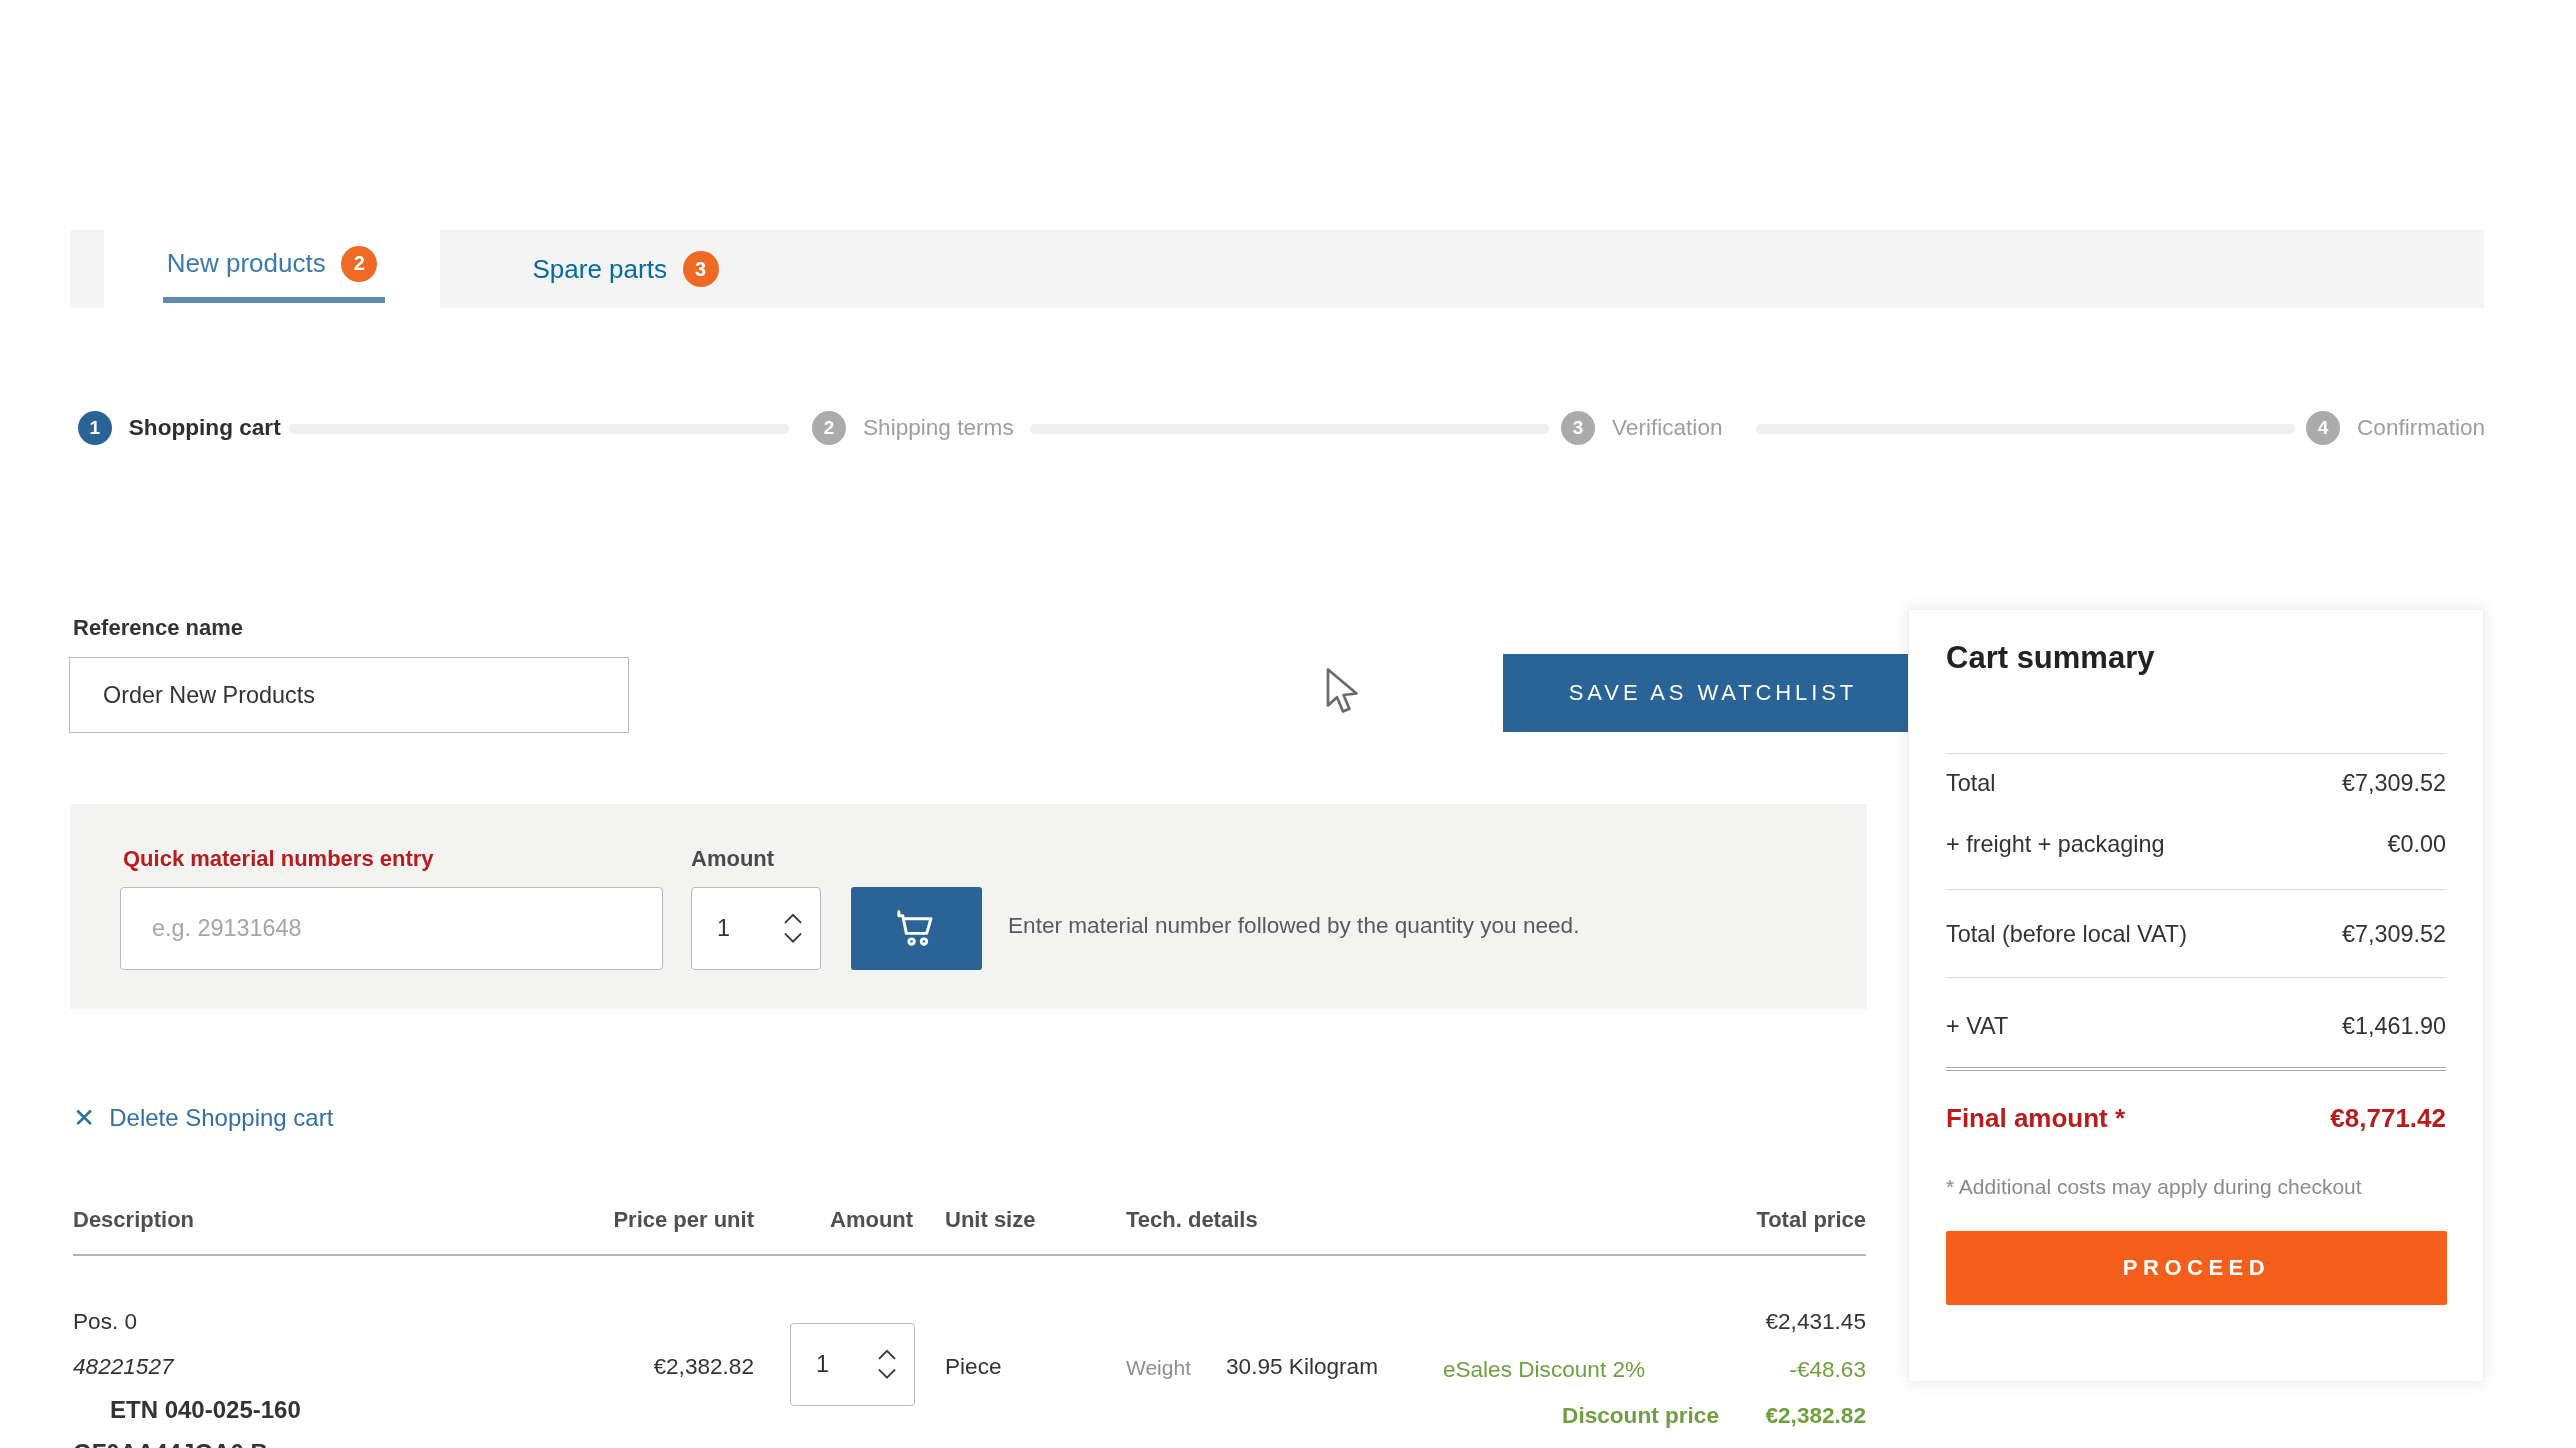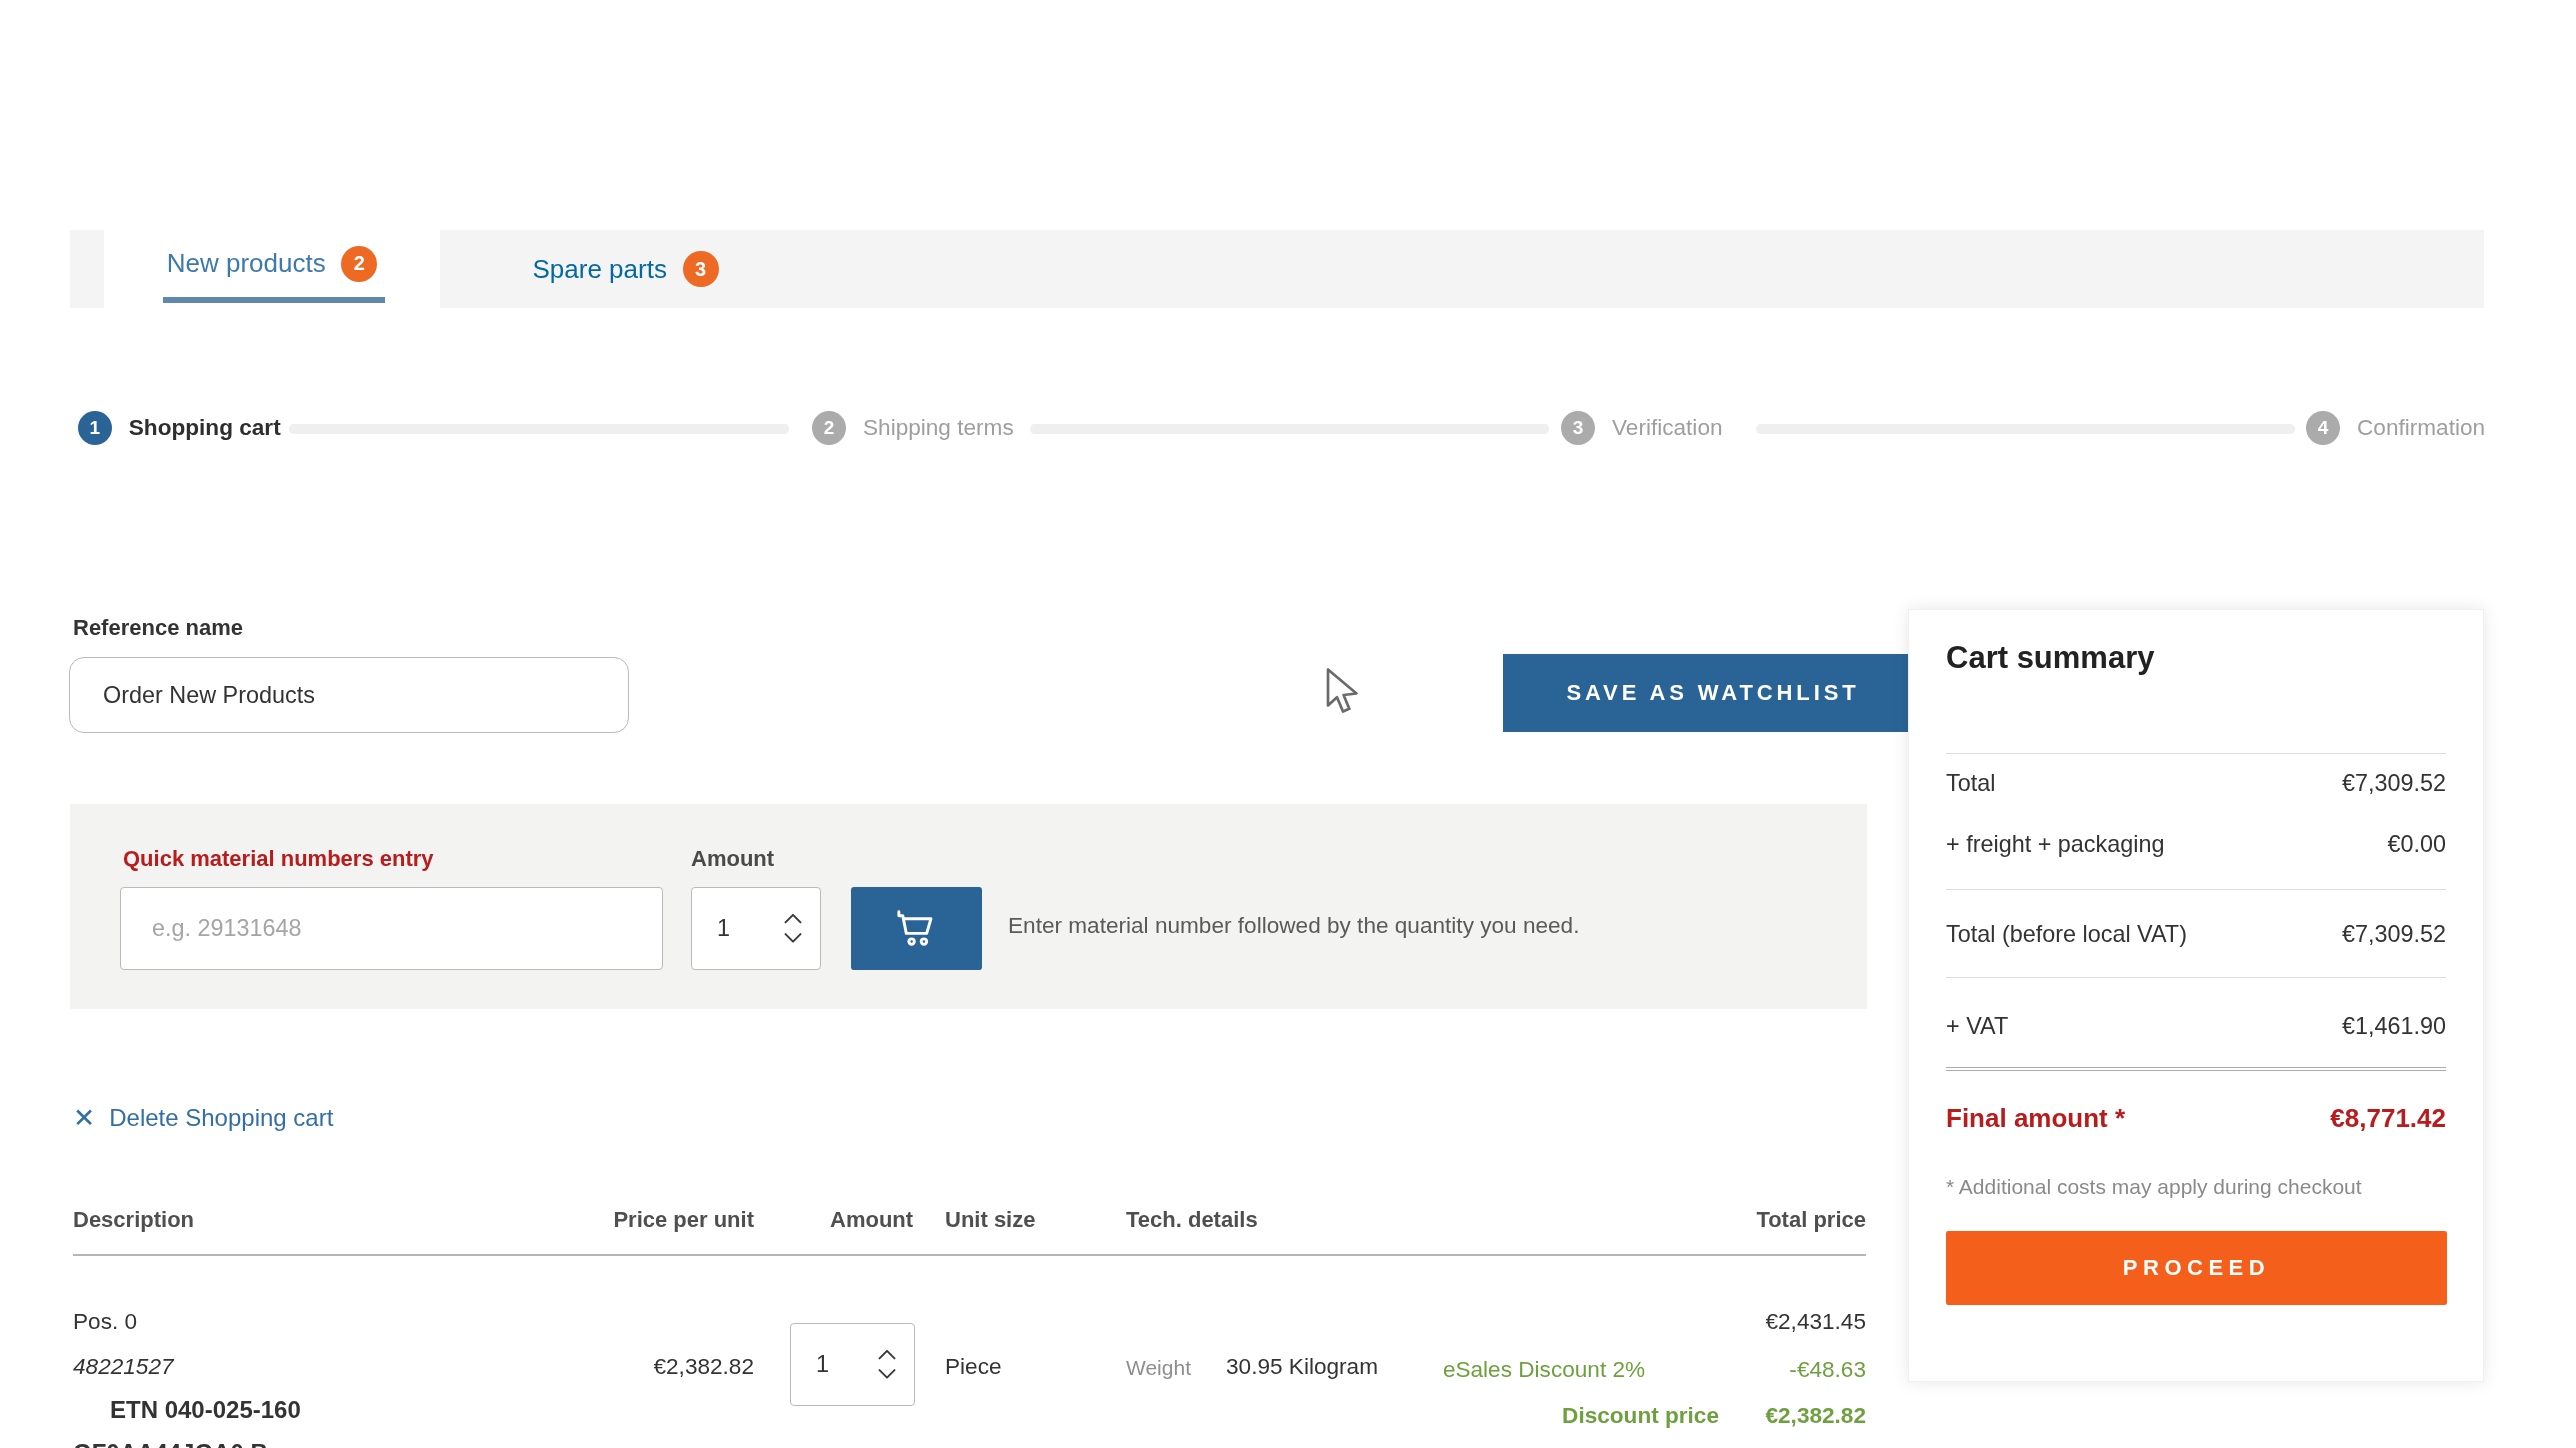--- a/index.html
+++ b/index.html
@@ -36,26 +36,26 @@
                display:flex;align-items:center;justify-content:center;flex:0 0 auto;}
   .step.active .step-circle{background:#2a6496;}
   .step.inactive .step-circle{background:#ababab;}
   .step.active .step-label{color:#2e2e2e;font-weight:700;font-size:22.6px;}
   .step.inactive .step-label{color:#9e9e9e;font-weight:400;font-size:22.6px;}
   .sline{position:absolute;top:13.3px;height:9.4px;background:#efefef;border-radius:4.7px;}
 
   
   .ref-label{position:absolute;left:73px;top:615px;font-size:22px;font-weight:700;color:#333;}
   .ref-input{position:absolute;left:69px;top:657px;width:560px;height:76px;border:1.6px solid #b9b9b9;
-             border-radius:15px;background:#fff;box-sizing:border-box;}
+             border-radius:0;background:#fff;box-sizing:border-box;}
   .ref-input input{width:100%;height:100%;border:none;outline:none;font-size:23.4px;color:#333;
              padding:0 23.4px 0 33px;box-sizing:border-box;font-family:inherit;background:transparent;}
 
   .watchlist-btn{position:absolute;left:1503px;top:654px;width:420px;height:78px;background:#2a6496;
-             color:#fff;font-size:22px;font-weight:700;letter-spacing:3.9px;border:none;cursor:pointer;
+             color:#fff;font-size:22px;font-weight:400;letter-spacing:3.9px;border:none;cursor:pointer;
              display:flex;align-items:center;justify-content:center;font-family:inherit;}
 
   .cursor{position:absolute;left:1324px;top:668px;}
 
   
   .quick-panel{position:absolute;left:70px;top:804px;width:1797px;height:205px;background:#f3f3f2;}
   .q-label{position:absolute;left:53px;top:42px;font-size:22px;font-weight:700;color:#b91c1c;}
   .q-input{position:absolute;left:50px;top:83px;width:543px;height:83px;border:1.6px solid #b9b9b9;
            border-radius:3.9px;background:#fff;box-sizing:border-box;}
   .q-input input{width:100%;height:100%;border:none;outline:none;font-size:23.4px;color:#444;

